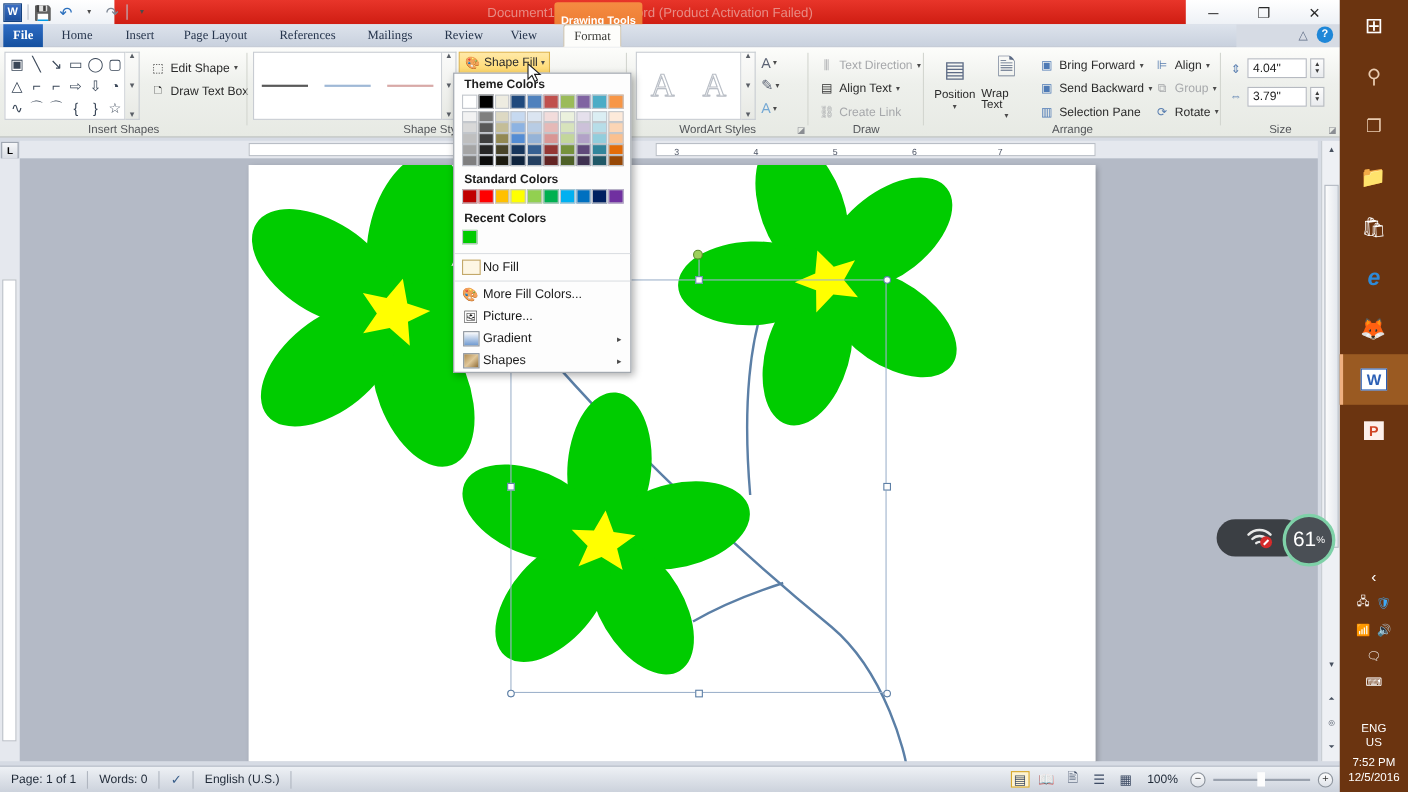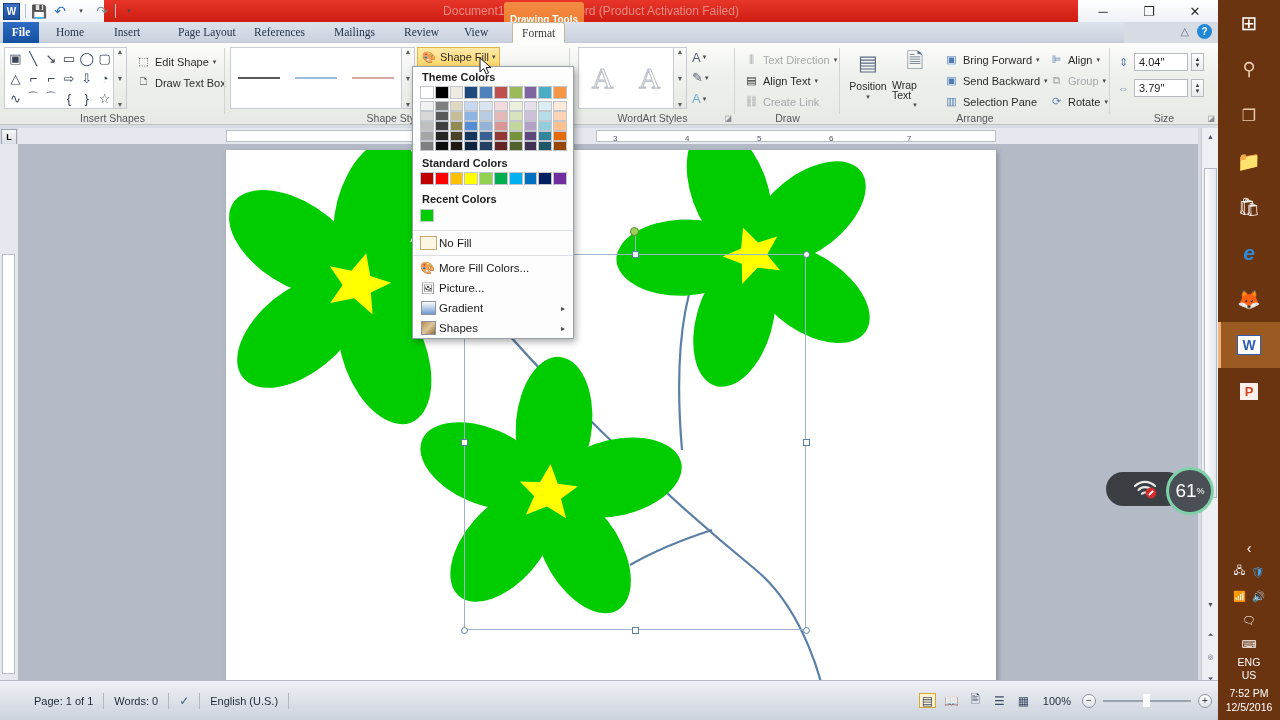--- a/index.html
+++ b/index.html
@@ -139,23 +139,23 @@
   .rot-hnd { position:absolute; width:9px; height:9px; border-radius:50%; background:#9ccf5b; border:1px solid #5c8a2c;}
 
   
   .taskbar { position:absolute; right:0; top:0; width:62px; height:720px; background:#6b3410;}
   .tb-item { width:62px; height:46px; display:flex; align-items:center; justify-content:center;}
   .tb-active { background:#9a5a22; box-shadow: inset 3px 0 0 #f0b080;}
   .tray { position:absolute; bottom:0; width:62px; color:#fff; font-size:10.5px; text-align:center;}
   .tray-row { display:flex; align-items:center; justify-content:center; gap:6px; height:24px;}
 
   
-  .statusbar { position:absolute; left:0; bottom:0; width:1218px; height:40px;
+  .statusbar { position:absolute; left:0; bottom:0; width:1218px; height:24px;
     background:linear-gradient(#eef1f5,#ccd2dc); border-top:1px solid #b6bcc6;
-    display:flex; align-items:center; font-size:11px; color:#1f2937;padding-left:24px;}
+    display:flex; align-items:center; font-size:11px; color:#1f2937;}
   .sb-item { padding:0 10px; height:16px; display:flex; align-items:center; border-right:1px solid #b0b6c0;}
   .sb-right { position:absolute; right:6px; display:flex; align-items:center; gap:7px;}
   .viewico { width:17px;height:15px; display:flex;align-items:center;justify-content:center; font-size:12px; color:#3c4a63;}
   .viewico.sel { border:1px solid #d6a72c; background:#fdf3d2;}
   .zslider { width:88px; height:14px; position:relative; display:flex; align-items:center;}
   .ztrack { width:100%; height:2px; background:#9aa2ae;}
   .zthumb { position:absolute; left:40px; width:7px; height:13px; background:#fdfdfd; border:1px solid #7c8characters;}
   .zbtn { width:14px;height:14px;border-radius:50%; border:1px solid #8d949d;
      background:linear-gradient(#fdfdfd,#dfe3e9); display:flex;align-items:center;justify-content:center;
      font-size:10px; color:#3a3a3a;}
@@ -206,21 +206,21 @@
     <div class="ribbon-help">
       <div class="rh-ico">△</div>
       <div class="rh-q">?</div>
     </div>
   </div>
 
   <div class="tabstrip">
     <div class="tab tab-file">File</div>
     <div class="tab" style="left:47px;">Home</div>
     <div class="tab" style="left:105px;">Insert</div>
-    <div class="tab" style="left:169px;">Page Layout</div>
+    <div class="tab" style="left:158px;">Page Layout</div>
     <div class="tab" style="left:245px;">References</div>
     <div class="tab" style="left:325px;">Mailings</div>
     <div class="tab" style="left:395px;">Review</div>
     <div class="tab" style="left:455px;">View</div>
     <div class="tab tab-active" style="left:512px;">Format</div>
   </div>
 
   <div class="ribbon">
 
     <div class="rgroup" style="left:0; width:225px;">
@@ -700,21 +700,21 @@
     <div class="tray-row">
       <span style="color:#e05a4a;">📶</span>
       <span>🔊</span>
     </div>
     <div class="tray-row">
         <span>🗨</span>
       </div>
     <div class="tray-row">
         <span>⌨</span>
       </div>
-    <div style="line-height:13px; padding-bottom:4px;">
+    <div style="line-height:13px; padding-bottom:4px;margin-top:24px;">
       <div>ENG</div>
       <div>US</div>
     </div>
     <div style="line-height:14px; padding-bottom:6px;">
       <div>7:52 PM</div>
       <div>12/5/2016</div>
     </div>
   </div>
 </div>
 

